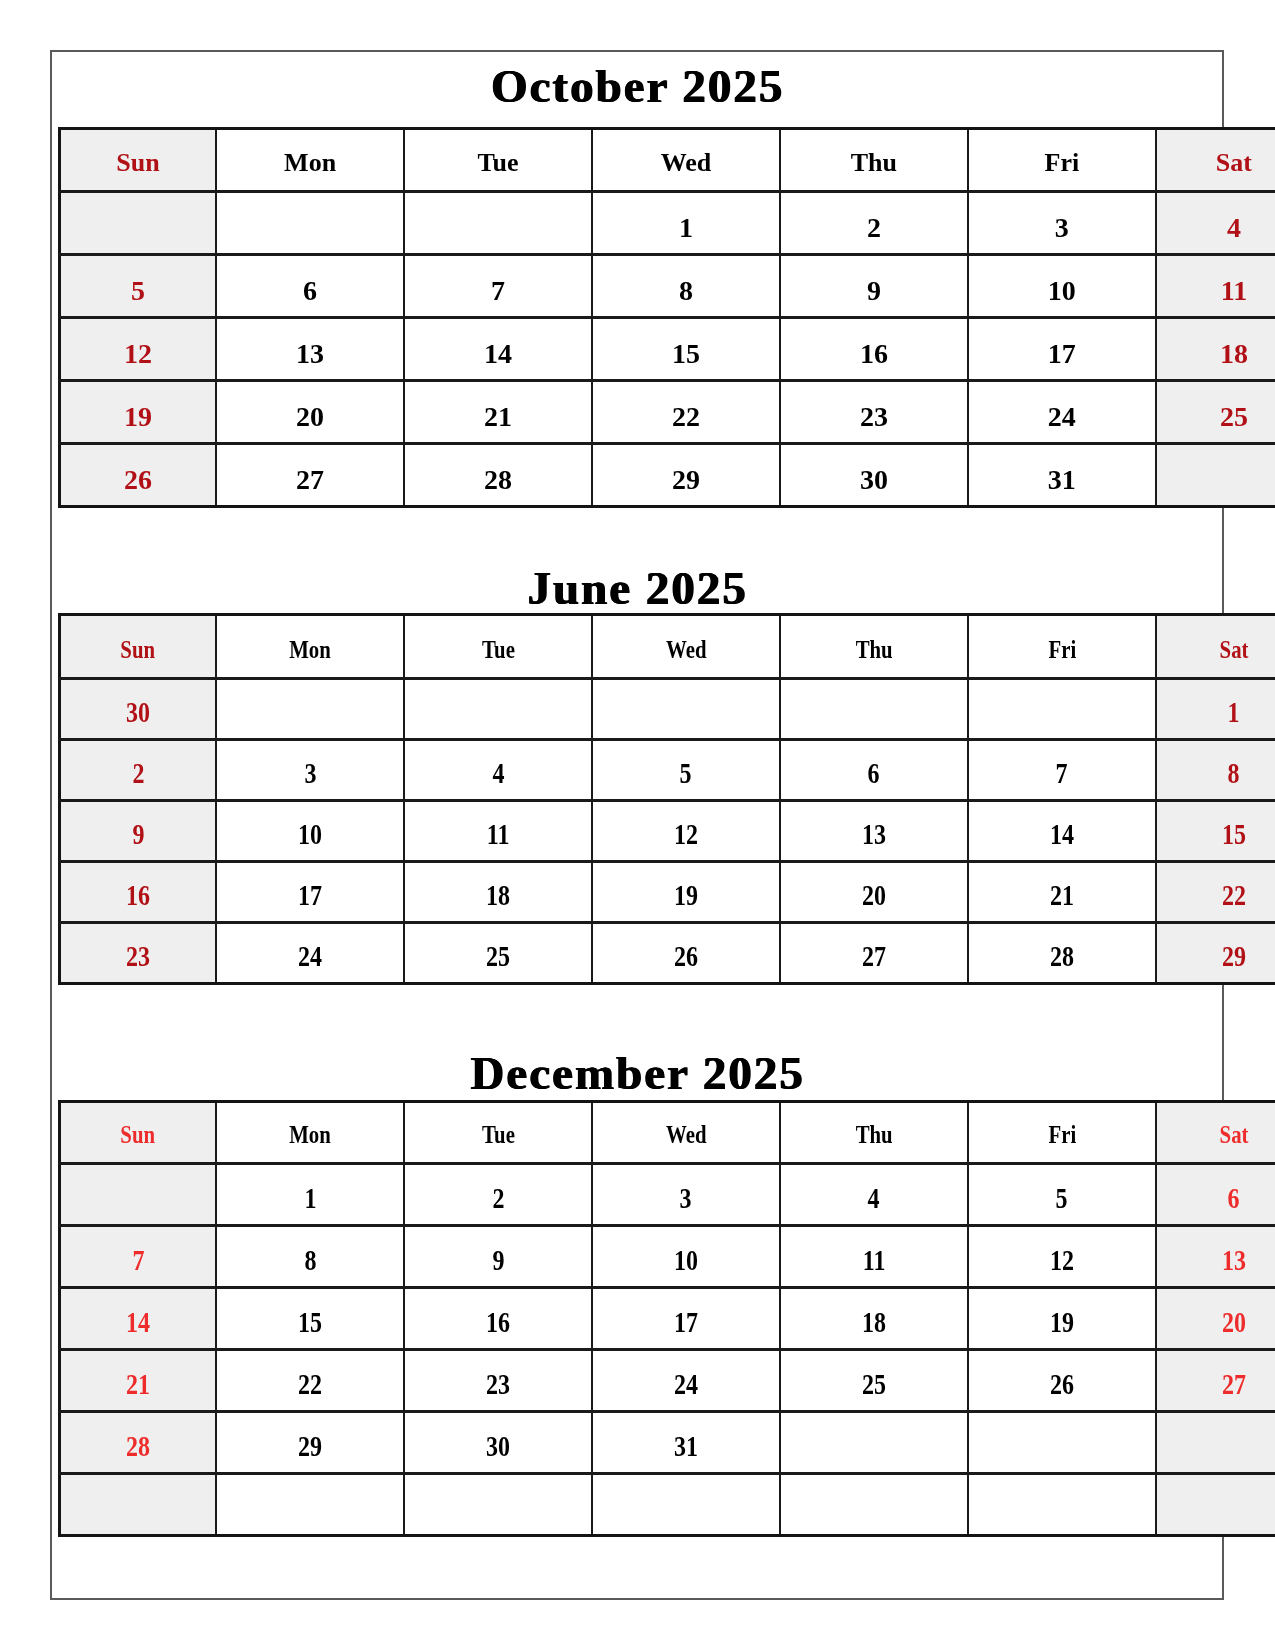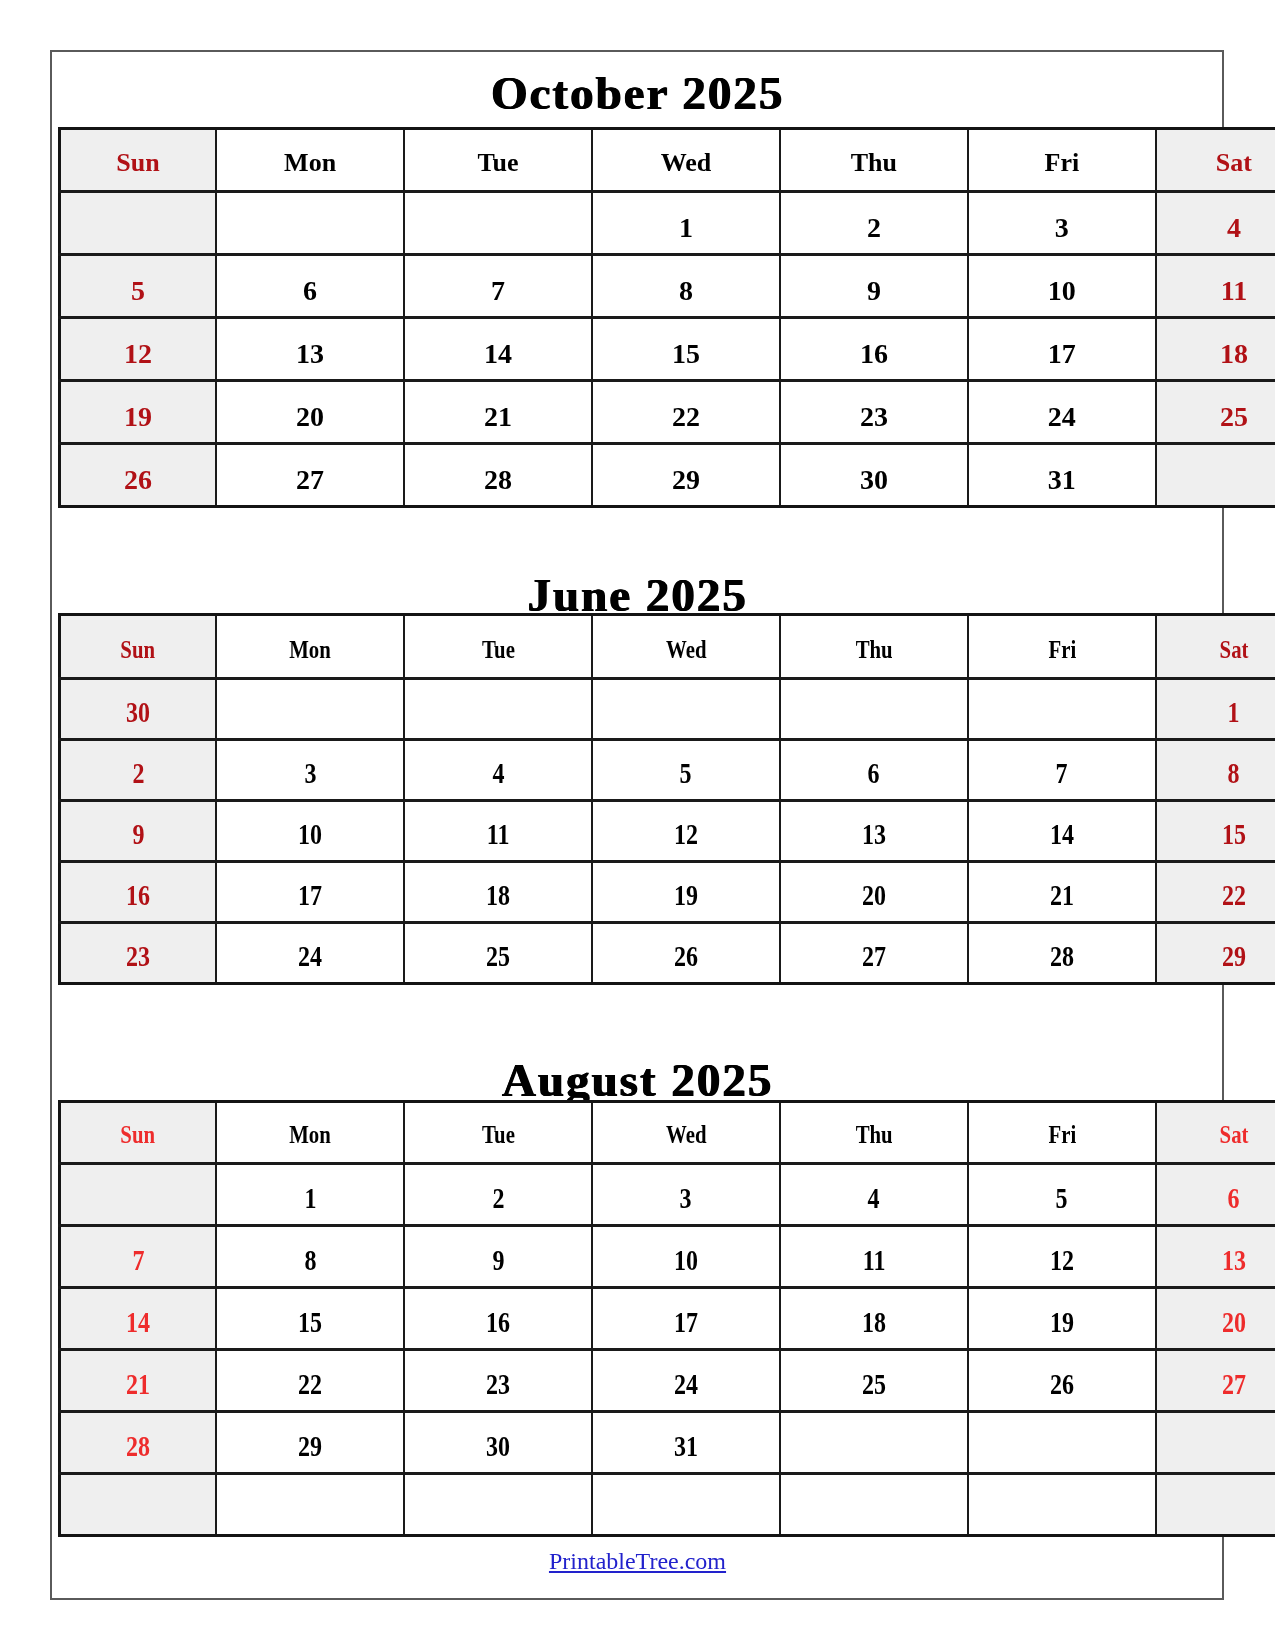--- a/index.html
+++ b/index.html
@@ -15,21 +15,21 @@
     position:absolute;
     left:50px; top:50px;
     width:1174px; height:1550px;
     border:2px solid #5a5a5a;
     box-sizing:border-box;
     pointer-events:none;
   }
   .cal-title{
     position:absolute;
     left:0; right:0;
-    margin:15px;
+    margin:8px;
     height:56px;
     line-height:56px;
     text-align:center;
     font-size:47px;
     font-weight:bold;
     letter-spacing:2px;
     color:#000;
     text-shadow:0.8px 0 0 #000, -0.4px 0 0 #000;
   }
   #title-0{top:50px;}
@@ -234,21 +234,21 @@
           <td><span class="cell-text">24</span></td>
           <td><span class="cell-text">25</span></td>
           <td><span class="cell-text">26</span></td>
           <td><span class="cell-text">27</span></td>
           <td><span class="cell-text">28</span></td>
           <td style="background: rgb(239, 239, 239); color: rgb(177, 17, 22);"><span class="cell-text">29</span></td>
         </tr>
       </tbody>
     </table>
 
-  <h2 class="cal-title" id="title-2">August 2025</h2>
+  <h2 class="cal-title" id="title-2">December 2025</h2>
   <table class="cal-table" id="table-2">
       <colgroup>
         <col style="width: 12.5%;">
         <col style="width: 15%;">
         <col style="width: 15%;">
         <col style="width: 15%;">
         <col style="width: 15%;">
         <col style="width: 15%;">
         <col style="width: 12.5%;">
       </colgroup>
@@ -314,16 +314,13 @@
           <td></td>
           <td></td>
           <td></td>
           <td></td>
           <td></td>
           <td style="background: rgb(239, 239, 239); color: rgb(238, 44, 44);"></td>
         </tr>
       </tbody>
     </table>
 
-  <div class="footer">
-    <a style="color: rgb(34, 34, 204);">PrintableTree.com</a>
-  </div>
 </div>
 
 </body></html>

